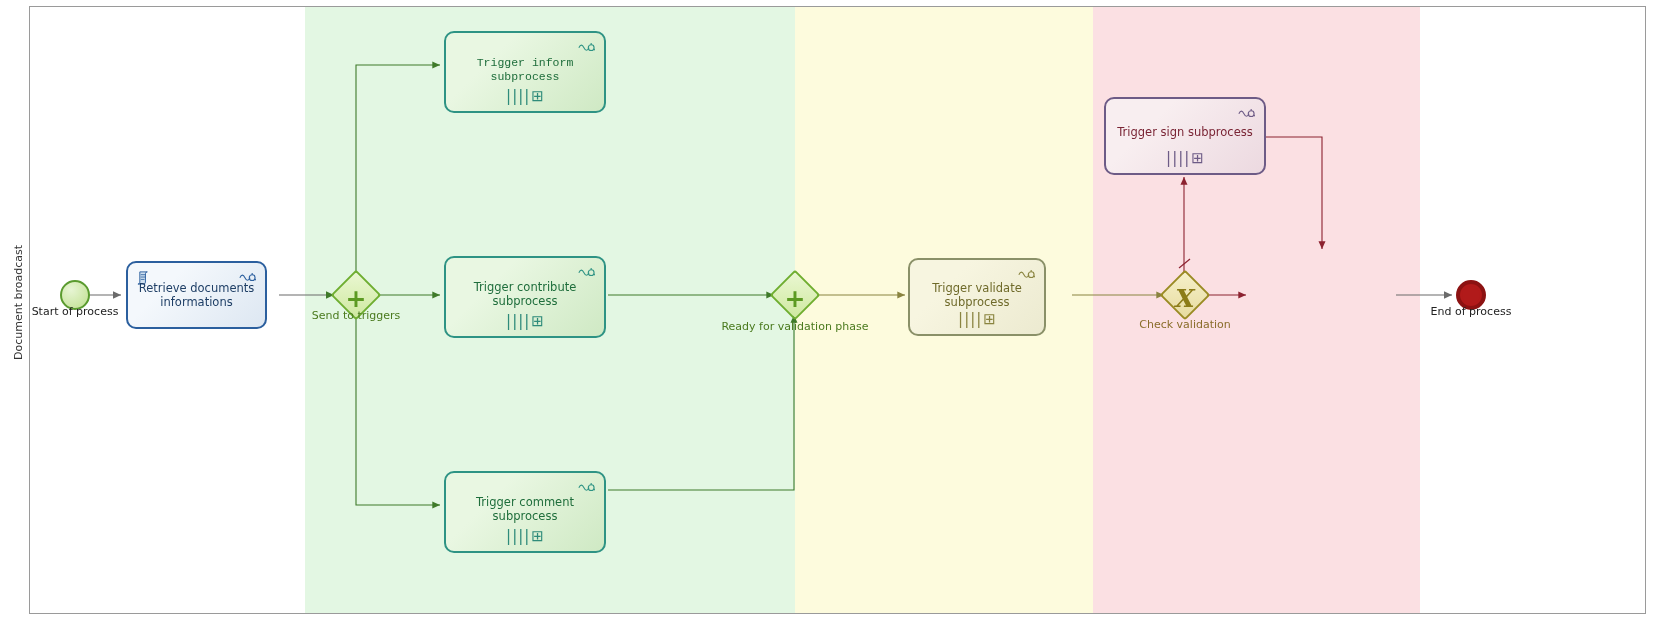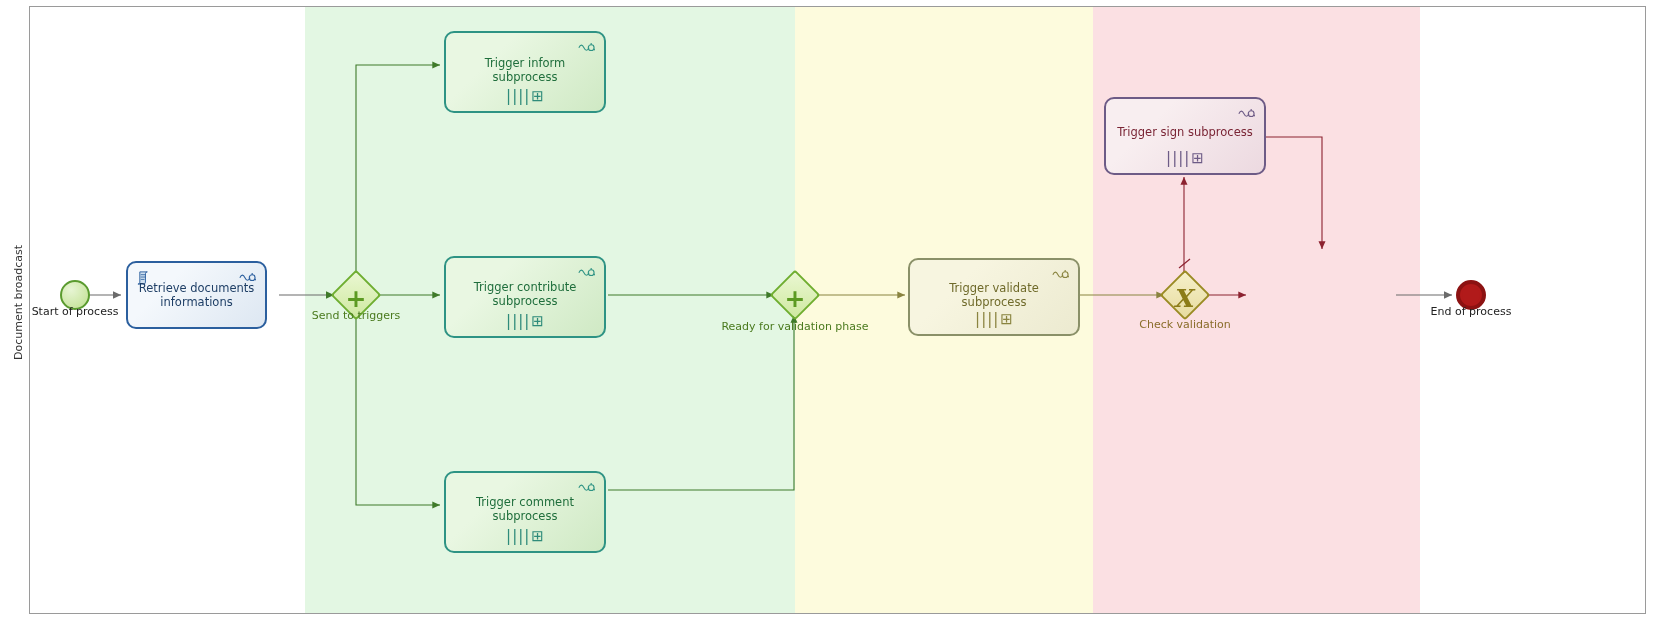--- a/index.html
+++ b/index.html
@@ -158,21 +158,21 @@
   </div>
 
   <div class="node task t-green" style="left:444px;top:31px;width:162px;height:82px;">
     <span class="ic-tr">
       <svg width="17" height="13" viewBox="0 0 20 14">
         <path d="M1 6 q3 -6 6 0 q3 6 6 0" fill="none" stroke="#2e9384" stroke-width="1.3"></path>
         <circle cx="15.5" cy="6" r="3.4" fill="none" stroke="#2e9384" stroke-width="1.3"></circle>
         <path d="M15.5 2.6 v-2 M18.6 7.6 l1.4 1.4" stroke="#2e9384" stroke-width="1.3"></path>
       </svg>
     </span>
-    <div class="task-title" style="top:48%;">Trigger inform subprocess</div>
+    <div class="task-title" style="top:48%;font-family:Liberation Mono, monospace;">Trigger inform subprocess</div>
     <div class="markers">
       <span class="mi-mark" style="color:#2e8b7a;">||||</span><span class="sub-mark" style="color:#2e8b7a;">⊞</span>
     </div>
   </div>
 
   <div class="node task t-green" style="left:444px;top:256px;width:162px;height:82px;">
     <span class="ic-tr">
       <svg width="17" height="13" viewBox="0 0 20 14">
         <path d="M1 6 q3 -6 6 0 q3 6 6 0" fill="none" stroke="#2e9384" stroke-width="1.3"></path>
         <circle cx="15.5" cy="6" r="3.4" fill="none" stroke="#2e9384" stroke-width="1.3"></circle>
@@ -194,21 +194,21 @@
         <path d="M15.5 2.6 v-2 M18.6 7.6 l1.4 1.4" stroke="#2e9384" stroke-width="1.3"></path>
       </svg>
     </span>
     <div class="task-title" style="top:46%;white-space:pre-line;">Trigger comment
 subprocess</div>
     <div class="markers">
       <span class="mi-mark" style="color:#2e8b7a;">||||</span><span class="sub-mark" style="color:#2e8b7a;">⊞</span>
     </div>
   </div>
 
-  <div class="node task t-olive" style="left:908px;top:258px;width:172px;height:78px;">
+  <div class="node task t-olive" style="left:908px;top:258px;width:138px;height:78px;">
     <span class="ic-tr">
       <svg width="17" height="13" viewBox="0 0 20 14">
         <path d="M1 6 q3 -6 6 0 q3 6 6 0" fill="none" stroke="#8a8440" stroke-width="1.3"></path>
         <circle cx="15.5" cy="6" r="3.4" fill="none" stroke="#8a8440" stroke-width="1.3"></circle>
         <path d="M15.5 2.6 v-2 M18.6 7.6 l1.4 1.4" stroke="#8a8440" stroke-width="1.3"></path>
       </svg>
     </span>
     <div class="task-title" style="top:47%;">Trigger validate subprocess</div>
     <div class="markers">
       <span class="mi-mark" style="color:#8a8440;">||||</span><span class="sub-mark" style="color:#8a8440;">⊞</span>

